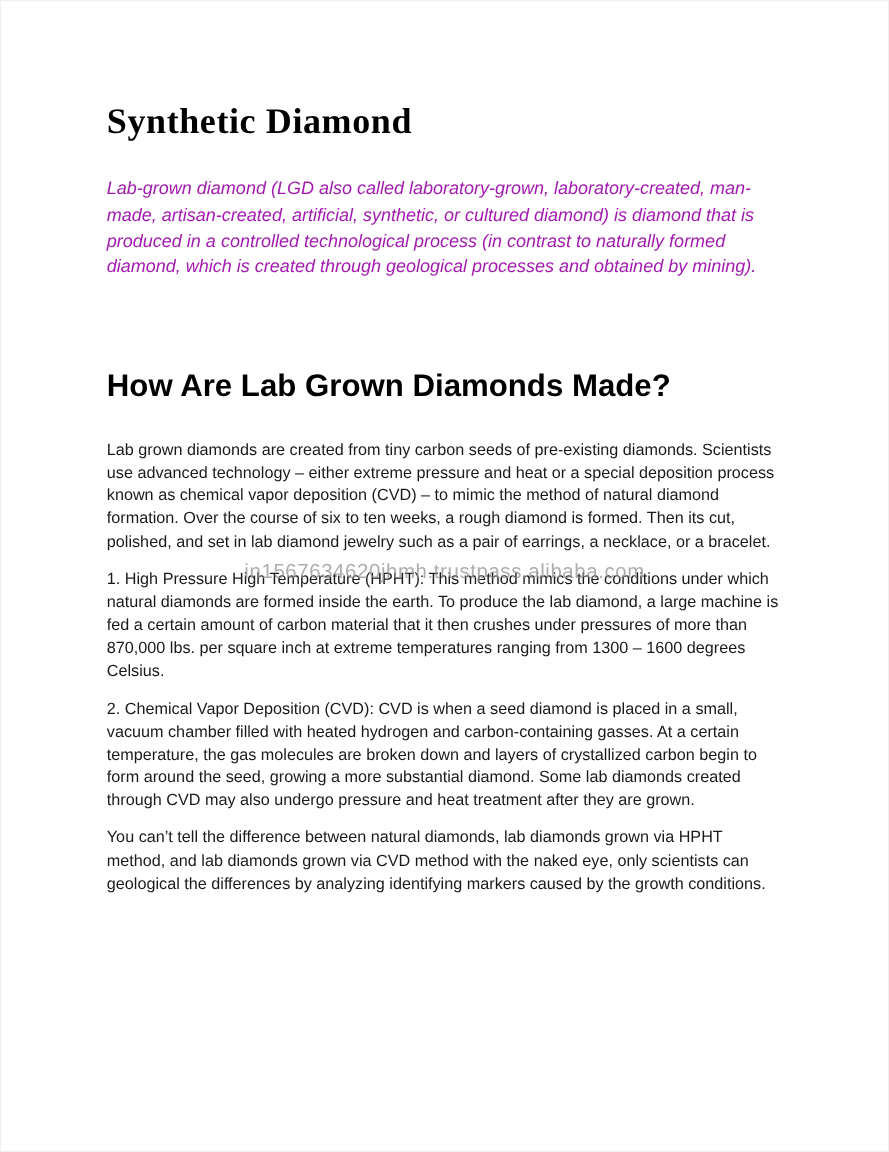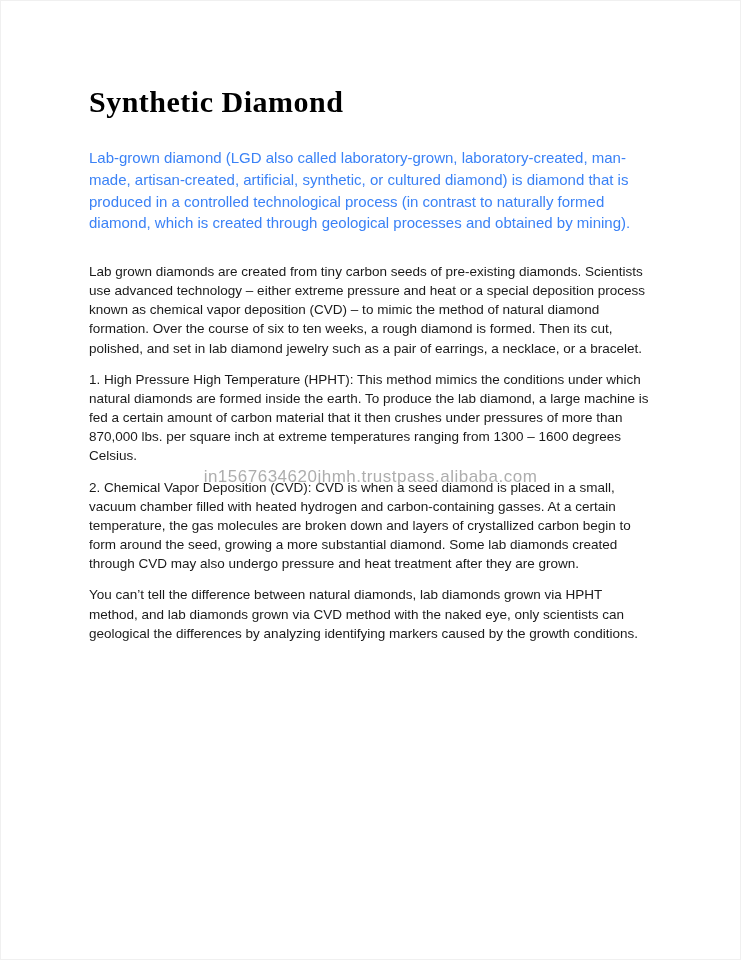--- a/index.html
+++ b/index.html
@@ -25,21 +25,22 @@
     font-family: "Liberation Serif", "DejaVu Serif", serif;
     font-weight: bold;
     font-size: 30px;
     letter-spacing: 0.5px;
     color: #000000;
   }
   p.intro {
     margin: 0 0 0 0;
     font-size: 15px;
     line-height: 1.45;
-    color: #3b82f6;
+    color: #a21caf;
+    font-style: italic;
   }
   h2.section-heading {
     margin: 72px 0 0 0;
     font-family: "Liberation Sans", sans-serif;
     font-weight: bold;
     font-size: 26px;
     color: #000000;
   }
   .body-copy {
     margin-top: 28px;
@@ -69,20 +70,21 @@
 </style>
 </head>
 <body>
 
 <div class="page">
 
   <h1 class="doc-title">Synthetic Diamond</h1>
 
   <p class="intro">Lab-grown diamond (LGD also called laboratory-grown, laboratory-created, man-made, artisan-created, artificial, synthetic, or cultured diamond) is diamond that is produced in a controlled technological process (in contrast to naturally formed diamond, which is created through geological processes and obtained by mining).</p>
 
+  <h2 class="section-heading">How Are Lab Grown Diamonds Made?</h2>
 
   <div class="body-copy">
     <p>Lab grown diamonds are created from tiny carbon seeds of pre-existing diamonds. Scientists use advanced technology – either extreme pressure and heat or a special deposition process known as chemical vapor deposition (CVD) – to mimic the method of natural diamond formation. Over the course of six to ten weeks, a rough diamond is formed. Then its cut, polished, and set in lab diamond jewelry such as a pair of earrings, a necklace, or a bracelet.</p>
 
 
     <p>1. High Pressure High Temperature (HPHT): This method mimics the conditions under which natural diamonds are formed inside the earth. To produce the lab diamond, a large machine is fed a certain amount of carbon material that it then crushes under pressures of more than 870,000 lbs. per square inch at extreme temperatures ranging from 1300 – 1600 degrees Celsius.</p>
 
     <p>2. Chemical Vapor Deposition (CVD): CVD is when a seed diamond is placed in a small, vacuum chamber filled with heated hydrogen and carbon-containing gasses. At a certain temperature, the gas molecules are broken down and layers of crystallized carbon begin to form around the seed, growing a more substantial diamond. Some lab diamonds created through CVD may also undergo pressure and heat treatment after they are grown.</p>
 
     <p>You can’t tell the difference between natural diamonds, lab diamonds grown via HPHT method, and lab diamonds grown via CVD method with the naked eye, only scientists can geological the differences by analyzing identifying markers caused by the growth conditions.</p>

